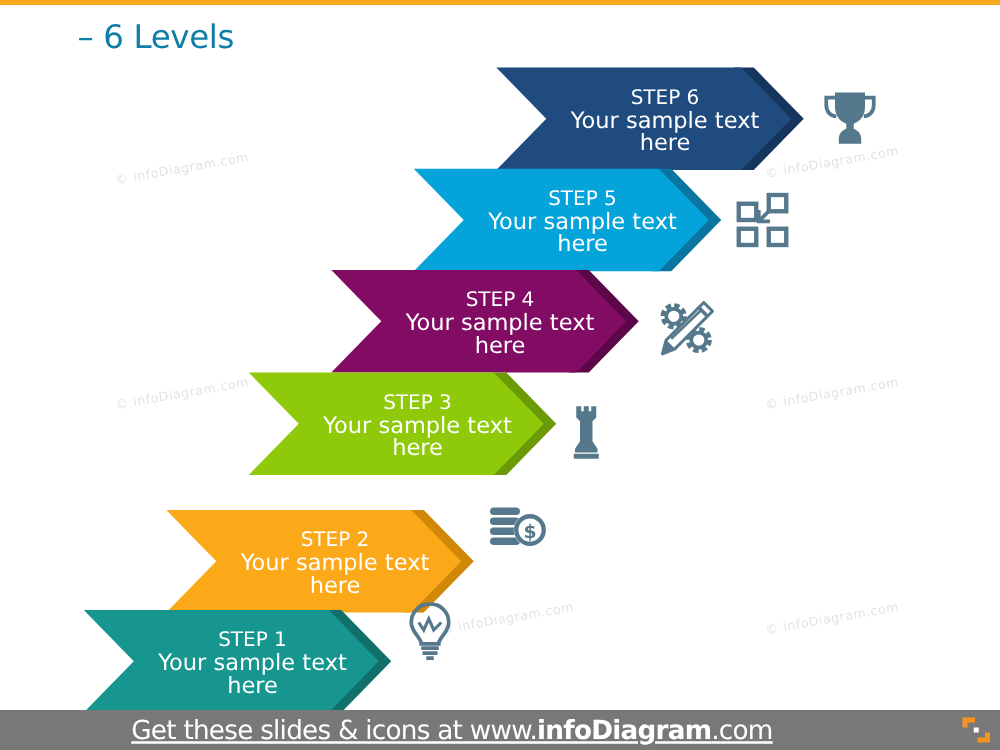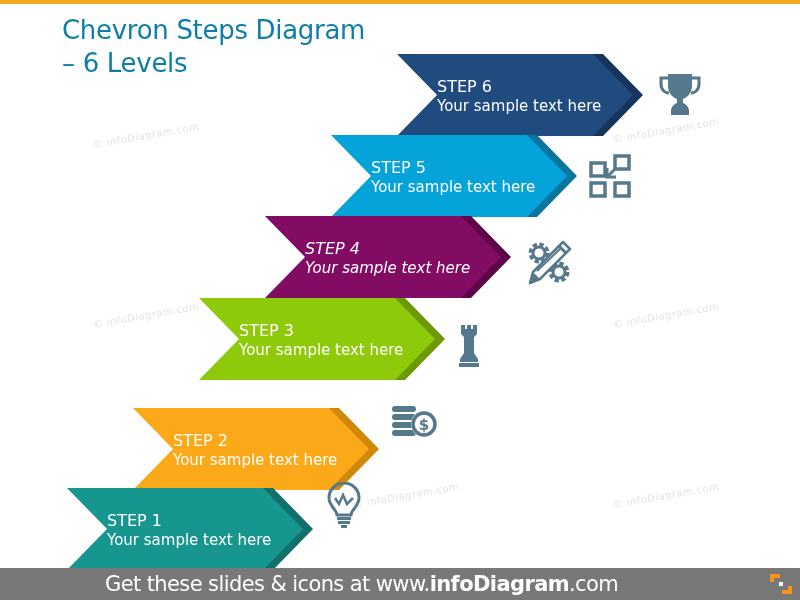--- a/index.html
+++ b/index.html
@@ -3,37 +3,36 @@
 <meta charset="utf-8">
 <style>
   html, body { margin: 0; padding: 0; }
   body { width: 800px; height: 600px; position: relative; overflow: hidden; background: #ffffff; font-family: "Liberation Sans", "DejaVu Sans", sans-serif; }
   .top-bar { position: absolute; left: 0; top: 0; width: 800px; height: 4px; background: #f6a81e; }
   .title { position: absolute; left: 62px; top: 14px; color: #0f7ea6; font-size: 26px; line-height: 33px; font-family: "DejaVu Sans", sans-serif; font-weight: normal; letter-spacing: -0.3px; }
   .title div { white-space: nowrap; }
   .watermark { position: absolute; color: #e3e3e3; font-size: 10px; transform: rotate(-10deg); white-space: nowrap; letter-spacing: 0.5px; font-family: "DejaVu Sans", sans-serif; }
   .step { position: absolute; width: 260px; height: 84px; }
   .step svg.shape { position: absolute; left: 0; top: 0; overflow: visible; }
-  .step .txt { position: absolute; left: 40px; top: 0; width: 190px; height: 82px; display: flex; flex-direction: column; justify-content: center; align-items: flex-start; color: #ffffff; text-align: center; }
+  .step .txt { position: absolute; left: 40px; top: 0; width: 190px; height: 82px; display: flex; flex-direction: column; justify-content: center; align-items: center; color: #ffffff; text-align: center; }
   .step .lbl { font-size: 16px; line-height: 21px; font-family: "DejaVu Sans", sans-serif; }
-  .step .desc { font-size: 15px; line-height: 18px; font-family: "DejaVu Sans", sans-serif; }
+  .step .desc { font-size: 18px; line-height: 18px; font-family: "DejaVu Sans", sans-serif; }
   .icon { position: absolute; width: 48px; height: 48px; }
   .icon svg { width: 48px; height: 48px; }
   .footer { position: absolute; left: 0; top: 568px; width: 800px; height: 32px; background: #787878; }
-  .footer-text { position: absolute; left: 105px; top: 3px; color: #ffffff; font-size: 21px; line-height: 26px; white-space: nowrap; font-family: "DejaVu Sans", sans-serif; letter-spacing: -0.6px; }
+  .footer-text { position: absolute; left: 105px; top: 3px; color: #ffffff; font-size: 21px; line-height: 26px; white-space: nowrap; font-family: "DejaVu Sans", sans-serif; letter-spacing: -0.6px; text-decoration: underline; }
   .footer-text b { font-weight: bold; }
   .footer-logo { position: absolute; left: 768px; top: 572px; width: 26px; height: 24px; }
 </style>
 </head>
 <body>
 
 <div class="top-bar"></div>
 
 <div class="title">
-  <div>Chevron Steps Diagram</div>
   <div>– 6 Levels</div>
 </div>
 
 <div class="watermark" style="left:92px; top:130px;">© infoDiagram.com</div>
 <div class="watermark" style="left:612px; top:125px;">© infoDiagram.com</div>
 <div class="watermark" style="left:92px; top:310px;">© infoDiagram.com</div>
 <div class="watermark" style="left:612px; top:310px;">© infoDiagram.com</div>
 <div class="watermark" style="left:352px; top:490px;">© infoDiagram.com</div>
 <div class="watermark" style="left:612px; top:490px;">© infoDiagram.com</div>
 
@@ -52,21 +51,21 @@
   <svg class="shape" width="260" height="84">
     <polygon points="190,0 206,0 246,41 206,82 190,82 230,41" fill="#0a76a0"></polygon>
     <polygon points="0,0 196,0 236,41 196,82 0,82 40,41" fill="#04a3da"></polygon>
   </svg>
   <div class="txt">
     <div class="lbl">STEP 5</div>
     <div class="desc">Your sample text here</div>
   </div>
 </div>
 
-<div class="step" style="left:265px; top:216px;font-style:italic;">
+<div class="step" style="left:265px; top:216px;">
   <svg class="shape" width="260" height="84">
     <polygon points="190,0 206,0 246,41 206,82 190,82 230,41" fill="#5c0747"></polygon>
     <polygon points="0,0 196,0 236,41 196,82 0,82 40,41" fill="#820b64"></polygon>
   </svg>
   <div class="txt">
     <div class="lbl">STEP 4</div>
     <div class="desc">Your sample text here</div>
   </div>
 </div>
 

